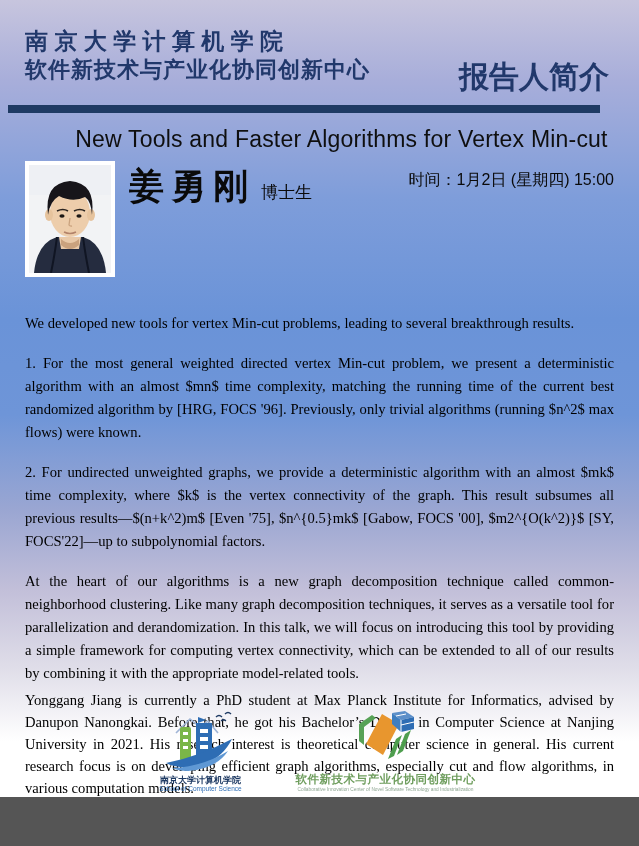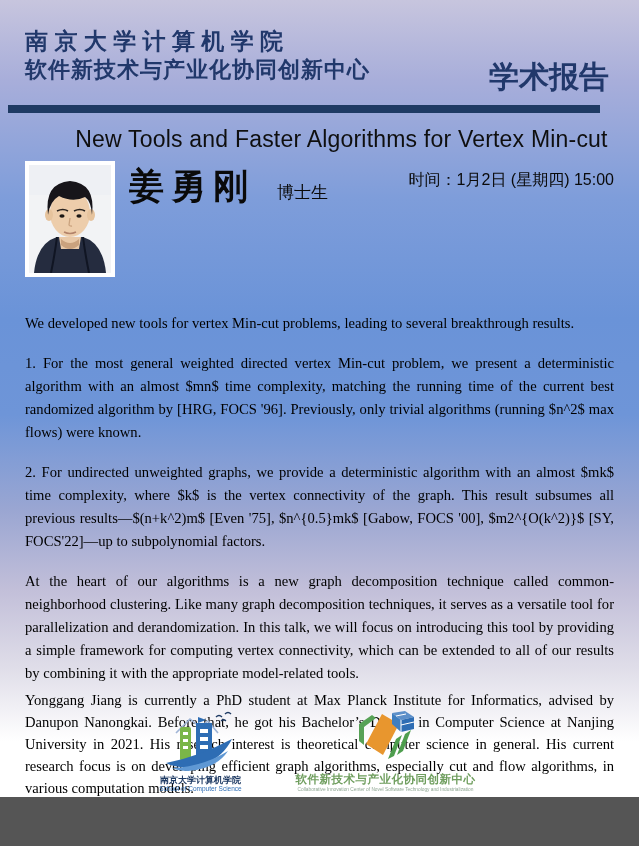--- a/index.html
+++ b/index.html
@@ -28,21 +28,21 @@
   .badge{position:absolute;right:30px;bottom:2px;font-size:30px;font-weight:bold;color:#21386b;}
   .divider{height:8px;background:#1e3a63;margin:5px 39px 0 8px;}
   
   .title{text-align:center;margin-top:13px;font-size:23px;color:#0f0f0f;letter-spacing:0.2px;padding-left:44px;}
   
   .info{position:relative;height:134px;margin:8px 25px 0 25px;}
   .photo{position:absolute;left:0;top:0;width:82px;height:108px;background:#fff;padding:4px;}
   .photo svg{display:block;width:82px;height:108px;}
   .name-row{position:absolute;left:104px;top:2px;white-space:nowrap;}
   .speaker-name{font-family:Liberation Mono, monospace;font-weight:bold;font-size:35px;color:#0a0a0a;letter-spacing:7px;}
-  .speaker-degree{font-size:17px;color:#0a0a0a;margin-left:22px;}
+  .speaker-degree{font-size:17px;color:#0a0a0a;margin-left:6px;}
   .time{position:absolute;right:0;top:9px;font-size:16px;color:#0a0a0a;white-space:nowrap;}
   .bottom-row{position:absolute;left:104px;right:0;bottom:2px;display:flex;justify-content:space-between;font-size:16px;color:#0a0a0a;white-space:nowrap;}
   
   .section{margin:4px 25px 0 25px;}
   .section-heading{font-size:21px;font-weight:bold;color:#000;margin:10px 0 4px 0;}
   .body-text p{
     font-family:"Liberation Serif","DejaVu Serif",serif;
     font-size:14.6px;line-height:23px;
     text-align:justify;color:#000;
     margin:17px 0 2px 0;
@@ -57,21 +57,21 @@
   .logo-en-right{font-size:4.8px;color:#8fa793;line-height:7px;}
 </style>
 </head>
 <body>
 
 <div class="poster">
 
   <div class="header">
     <div class="org-line1">南 京 大 学 计 算 机 学 院</div>
     <div class="org-line2">软件新技术与产业化协同创新中心</div>
-    <div class="badge">学术报告</div>
+    <div class="badge">报告人简介</div>
   </div>
   <div class="divider"></div>
 
   <div class="title">New Tools and Faster Algorithms for Vertex Min-cut</div>
 
   <div class="info">
     <div class="photo">
       <svg viewBox="0 0 82 108">
         <rect x="0" y="0" width="82" height="108" fill="#f2f3f5"></rect>
         <rect x="0" y="0" width="82" height="30" fill="#eef0f4"></rect>

